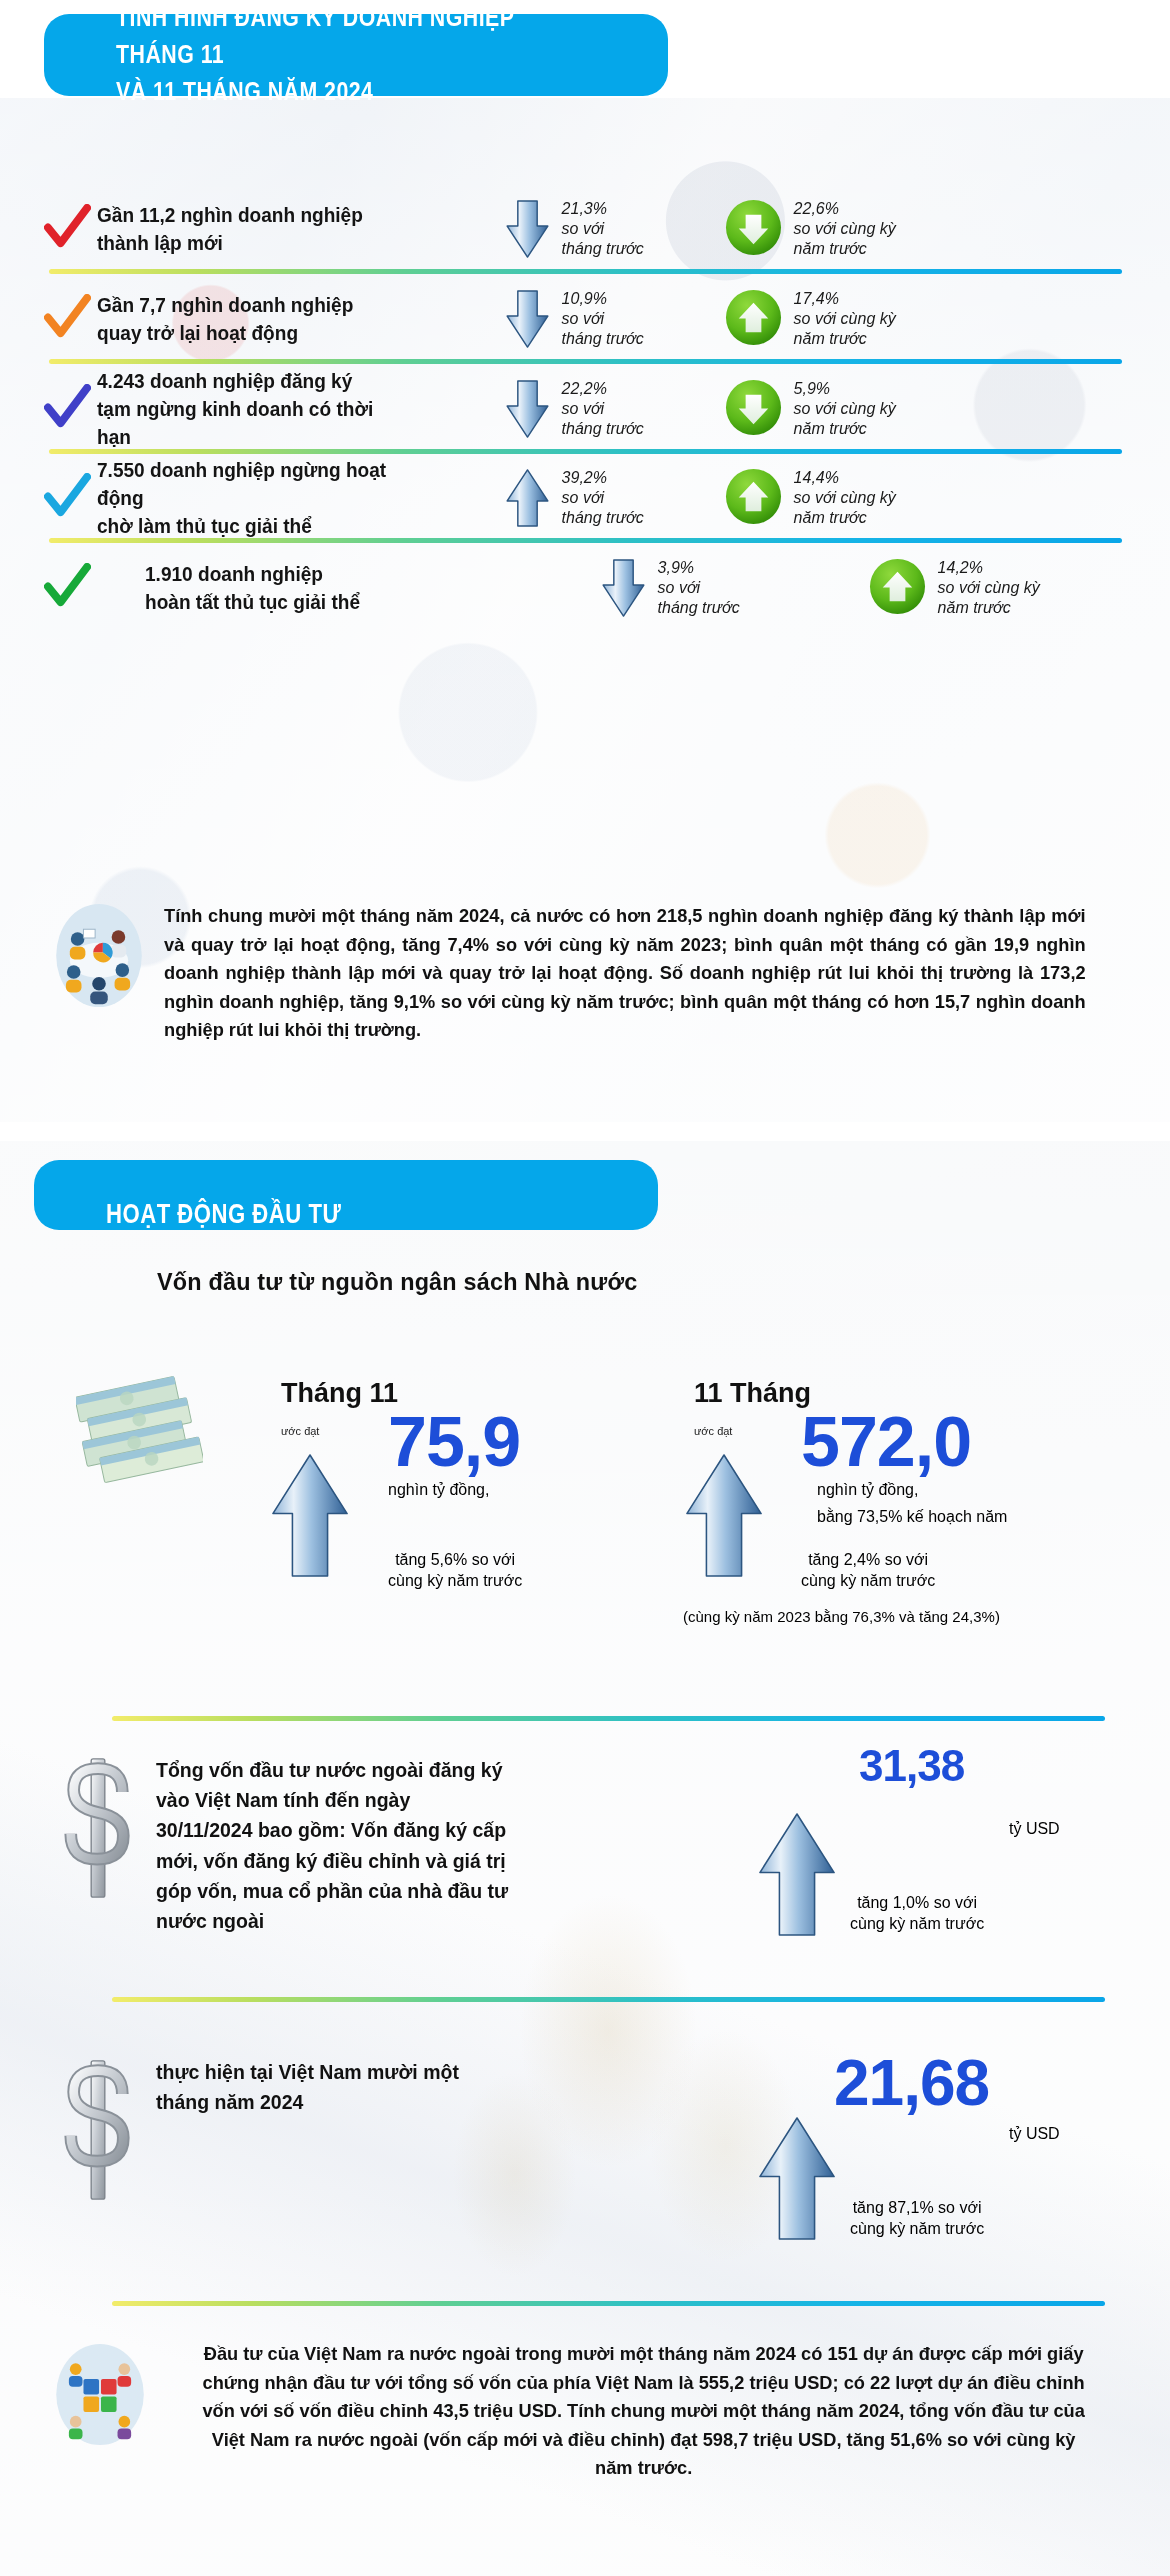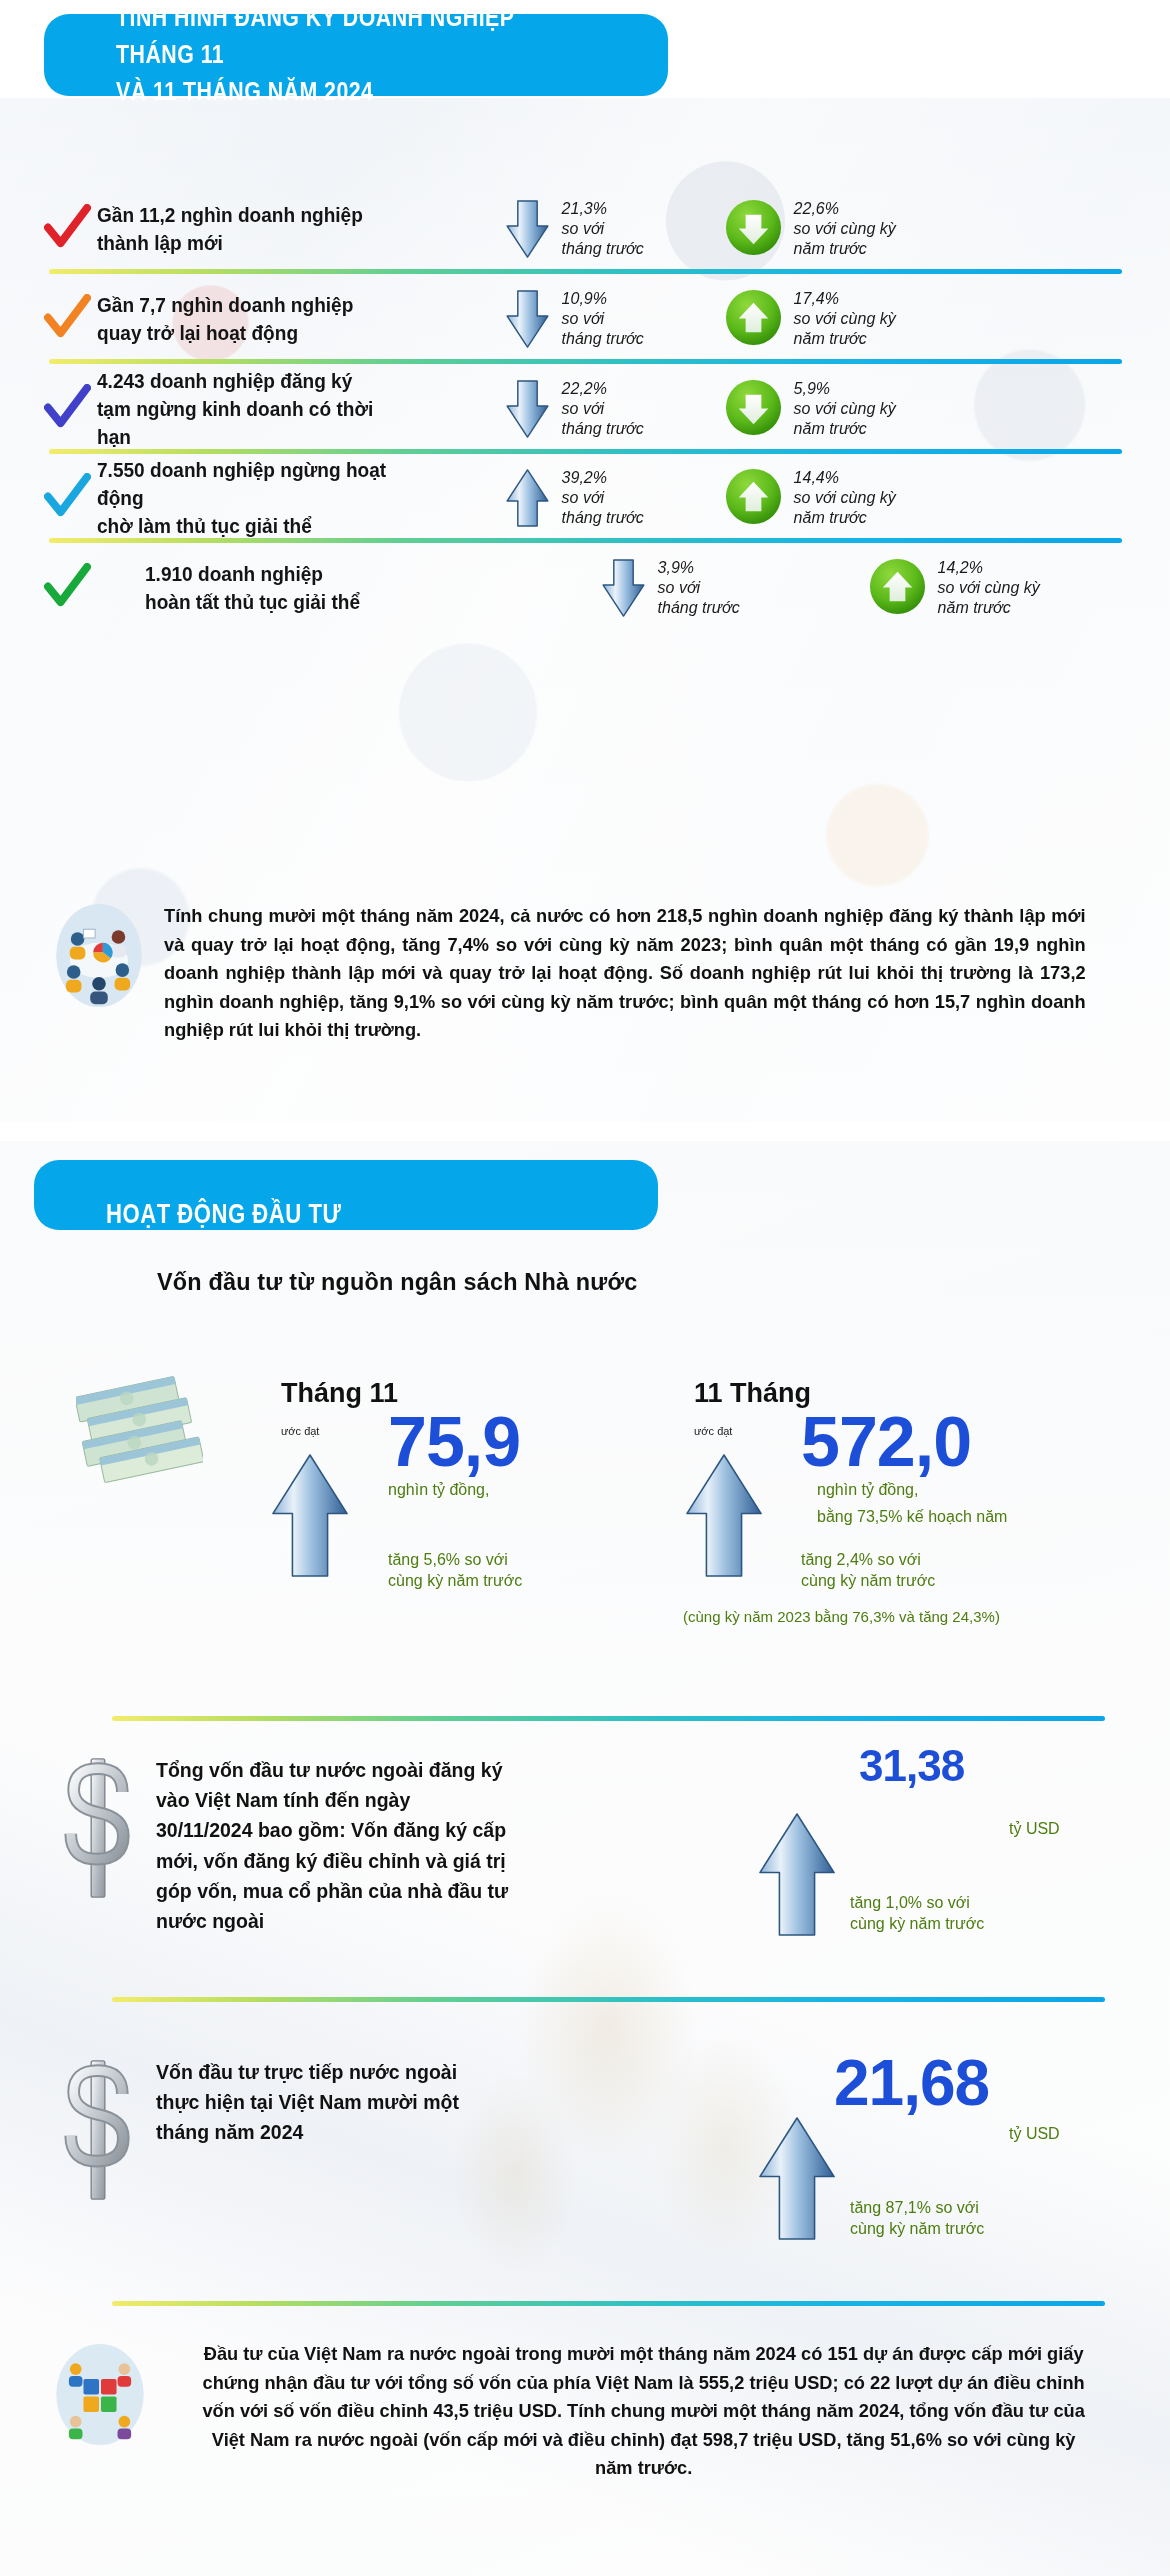--- a/index.html
+++ b/index.html
@@ -116,21 +116,21 @@
   .col-head {
     position:absolute; font-family:"Liberation Sans Narrow","Liberation Sans",sans-serif;
     font-weight:bold; font-size:27px; color:#111;
   }
   .uoc { position:absolute; font-size:11px; color:#1a1a1a; }
   .bignum {
     position:absolute; color:#1d4ed8; font-weight:bold;
     font-family:"Liberation Sans Narrow","Liberation Sans",sans-serif;
     letter-spacing:-1px;
   }
-  .sub { position:absolute; font-size:16px; color:#4d7c0f; line-height:1.3; }
+  .sub { position:absolute; font-size:16px; color:#000000; line-height:1.3;text-align:center; }
 
   .bigarrow { position:absolute; }
   .bigarrow svg { display:block; }
 
   .fdi-text {
     position:absolute; font-family:"Liberation Sans Narrow","Liberation Sans",sans-serif;
     font-weight:bold; font-size:19.5px; line-height:1.55; color:#111;
   }
 
   
@@ -555,21 +555,20 @@
   <div class="dollar" style="left:54px; top:2057px;">
     <svg width="88" height="146" viewBox="0 0 90 150">
       <g fill="url(#gs)" stroke="#7c838b" stroke-width="1.4" stroke-linejoin="round">
         <rect x="38" y="4" width="14" height="142" rx="2"></rect>
         <path d="M70 38 q0 -24 -25 -24 q-25 0 -25 22 q0 18 25 23 q26 5 26 24 q0 24 -27 24 q-27 0 -27 -26" fill="none" stroke="#8a9199" stroke-width="13"></path>
         <path d="M70 38 q0 -24 -25 -24 q-25 0 -25 22 q0 18 25 23 q26 5 26 24 q0 24 -27 24 q-27 0 -27 -26" fill="none" stroke="url(#gs)" stroke-width="9"></path>
       </g>
     </svg>
   </div>
   <div class="fdi-text" id="fdi-text-2" style="left:156px; top:2057px; width:468px;">
-      <div>Vốn đầu tư trực tiếp nước ngoài</div>
       <div>thực hiện tại Việt Nam mười một</div>
       <div>tháng năm 2024</div>
     </div>
   <div class="bignum" style="left:834px; top:2046px; font-size:64px;">21,68</div>
   <div class="sub" style="left:1009px; top:2124px;">tỷ USD</div>
   <div class="bigarrow" style="left:756px; top:2116px;">
     <svg width="82" height="127" viewBox="0 0 84 130">
       <path d="M42 2 L80 62 L60 62 L60 126 L24 126 L24 62 L4 62 Z" fill="url(#ga1)" stroke="#2c5580" stroke-width="1.6" stroke-linejoin="round"></path>
     </svg>
   </div>

